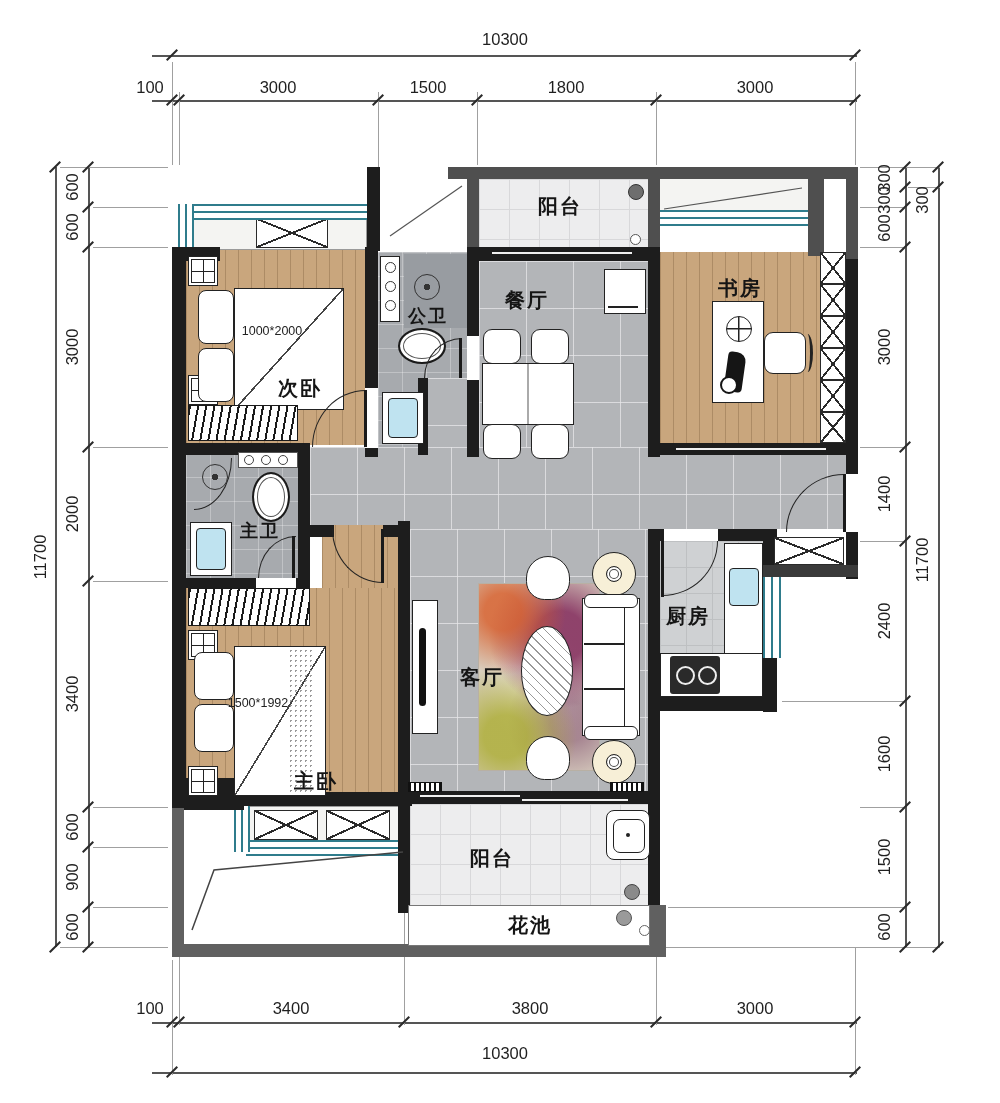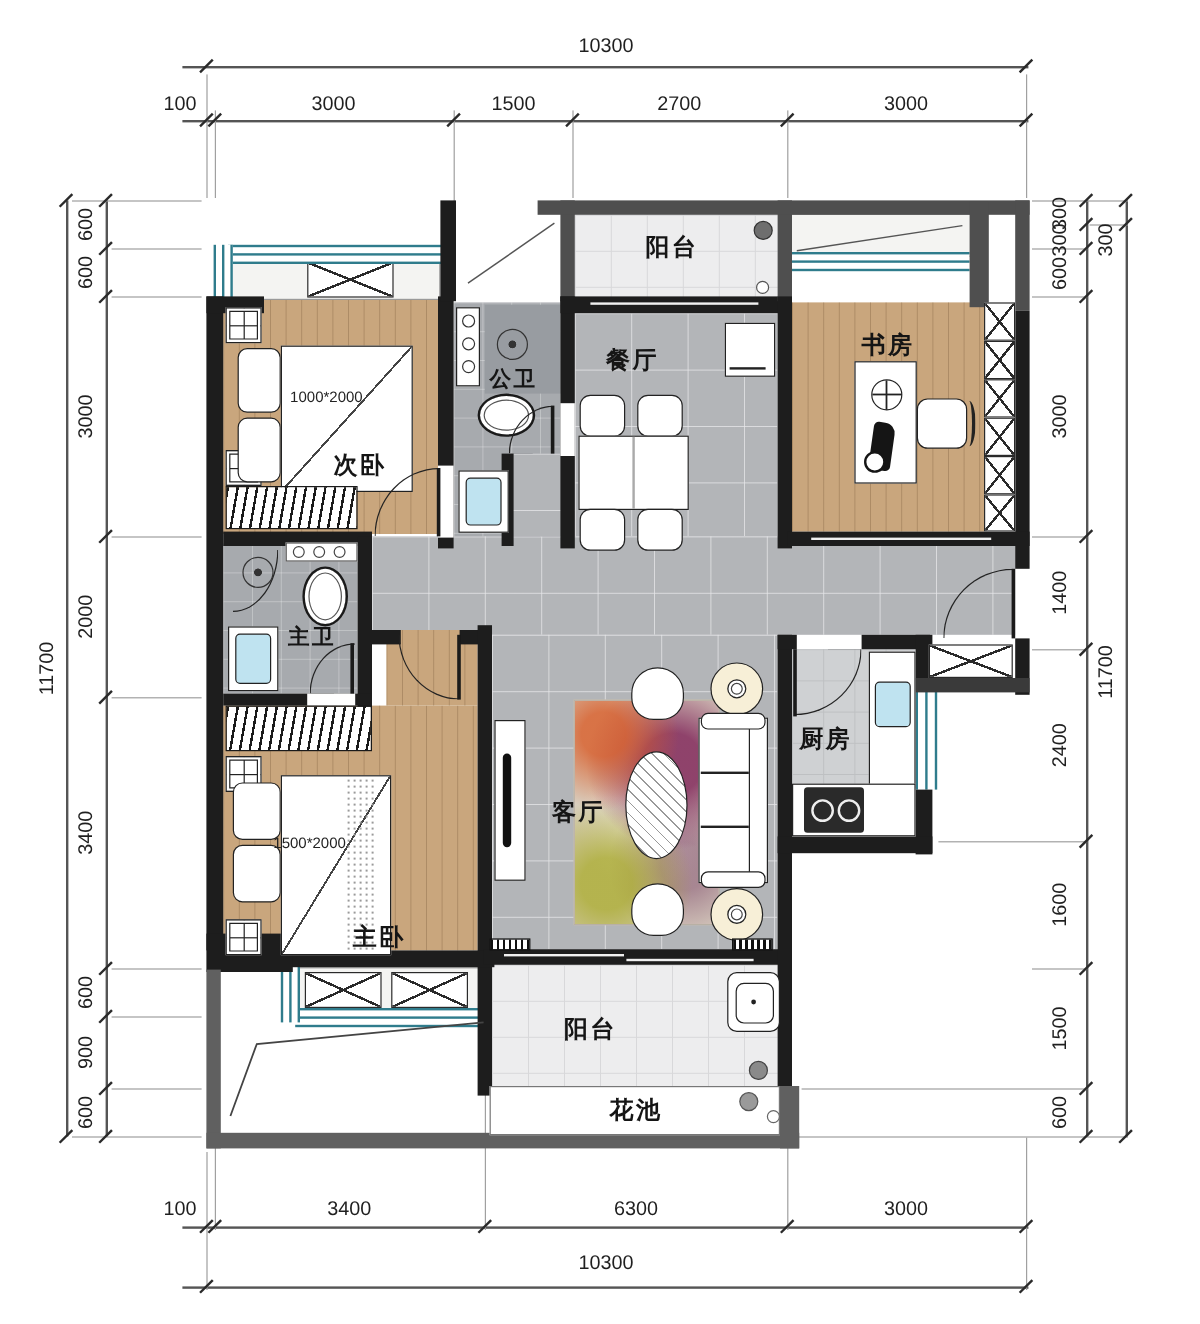--- a/index.html
+++ b/index.html
@@ -151,25 +151,25 @@
   <div class="tick" style="left:905px;top:907px"></div>
   <div class="tick" style="left:905px;top:947px"></div>
   <div class="tick" style="left:938px;top:167px"></div>
   <div class="tick" style="left:938px;top:187px"></div>
   <div class="tick" style="left:938px;top:947px"></div>
 
   <div class="dim" style="left:505px;top:39px">10300</div>
   <div class="dim" style="left:150px;top:87px">100</div>
   <div class="dim" style="left:278px;top:87px">3000</div>
   <div class="dim" style="left:428px;top:87px">1500</div>
-  <div class="dim" style="left:566px;top:87px">2700</div>
+  <div class="dim" style="left:566px;top:87px">1800</div>
   <div class="dim" style="left:755px;top:87px">3000</div>
   <div class="dim" style="left:150px;top:1008px">100</div>
   <div class="dim" style="left:291px;top:1008px">3400</div>
-  <div class="dim" style="left:530px;top:1008px">6300</div>
+  <div class="dim" style="left:530px;top:1008px">3800</div>
   <div class="dim" style="left:755px;top:1008px">3000</div>
   <div class="dim" style="left:505px;top:1053px">10300</div>
   <div class="dim rot" style="left:40px;top:557px">11700</div>
   <div class="dim rot" style="left:72px;top:187px">600</div>
   <div class="dim rot" style="left:72px;top:227px">600</div>
   <div class="dim rot" style="left:72px;top:347px">3000</div>
   <div class="dim rot" style="left:72px;top:514px">2000</div>
   <div class="dim rot" style="left:72px;top:694px">3400</div>
   <div class="dim rot" style="left:72px;top:827px">600</div>
   <div class="dim rot" style="left:72px;top:877px">900</div>
@@ -378,15 +378,15 @@
   <div class="rlabel" style="left:740px;top:288px">书房</div>
   <div class="rlabel" style="left:428px;top:316px;font-size:18px">公卫</div>
   <div class="rlabel" style="left:300px;top:388px">次卧</div>
   <div class="rlabel" style="left:260px;top:531px;font-size:18px">主卫</div>
   <div class="rlabel" style="left:688px;top:616px">厨房</div>
   <div class="rlabel" style="left:482px;top:677px">客厅</div>
   <div class="rlabel" style="left:316px;top:781px">主卧</div>
   <div class="rlabel" style="left:492px;top:858px">阳台</div>
   <div class="rlabel" style="left:530px;top:925px">花池</div>
   <div class="blabel" style="left:272px;top:331px">1000*2000</div>
-  <div class="blabel" style="left:258px;top:703px">1500*2000</div>
+  <div class="blabel" style="left:258px;top:703px">1500*1992</div>
 
 </div>
 
 </body></html>

